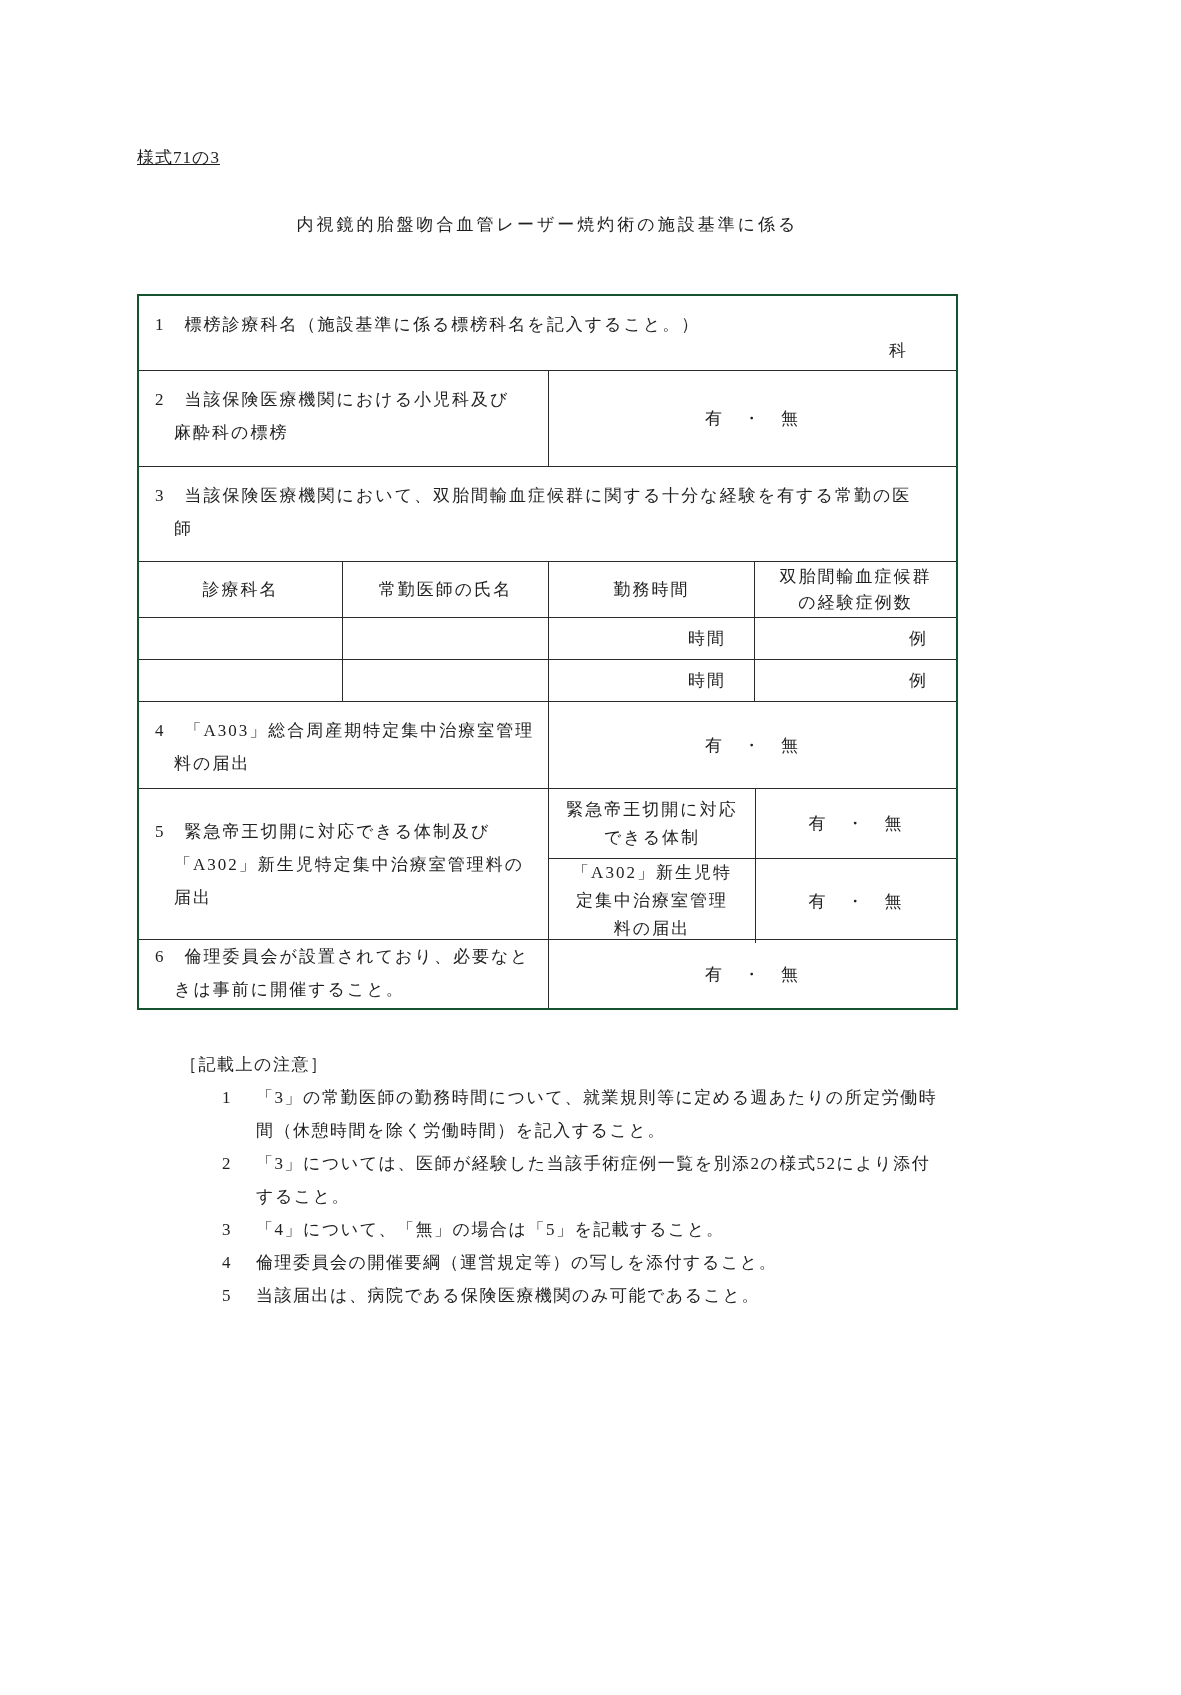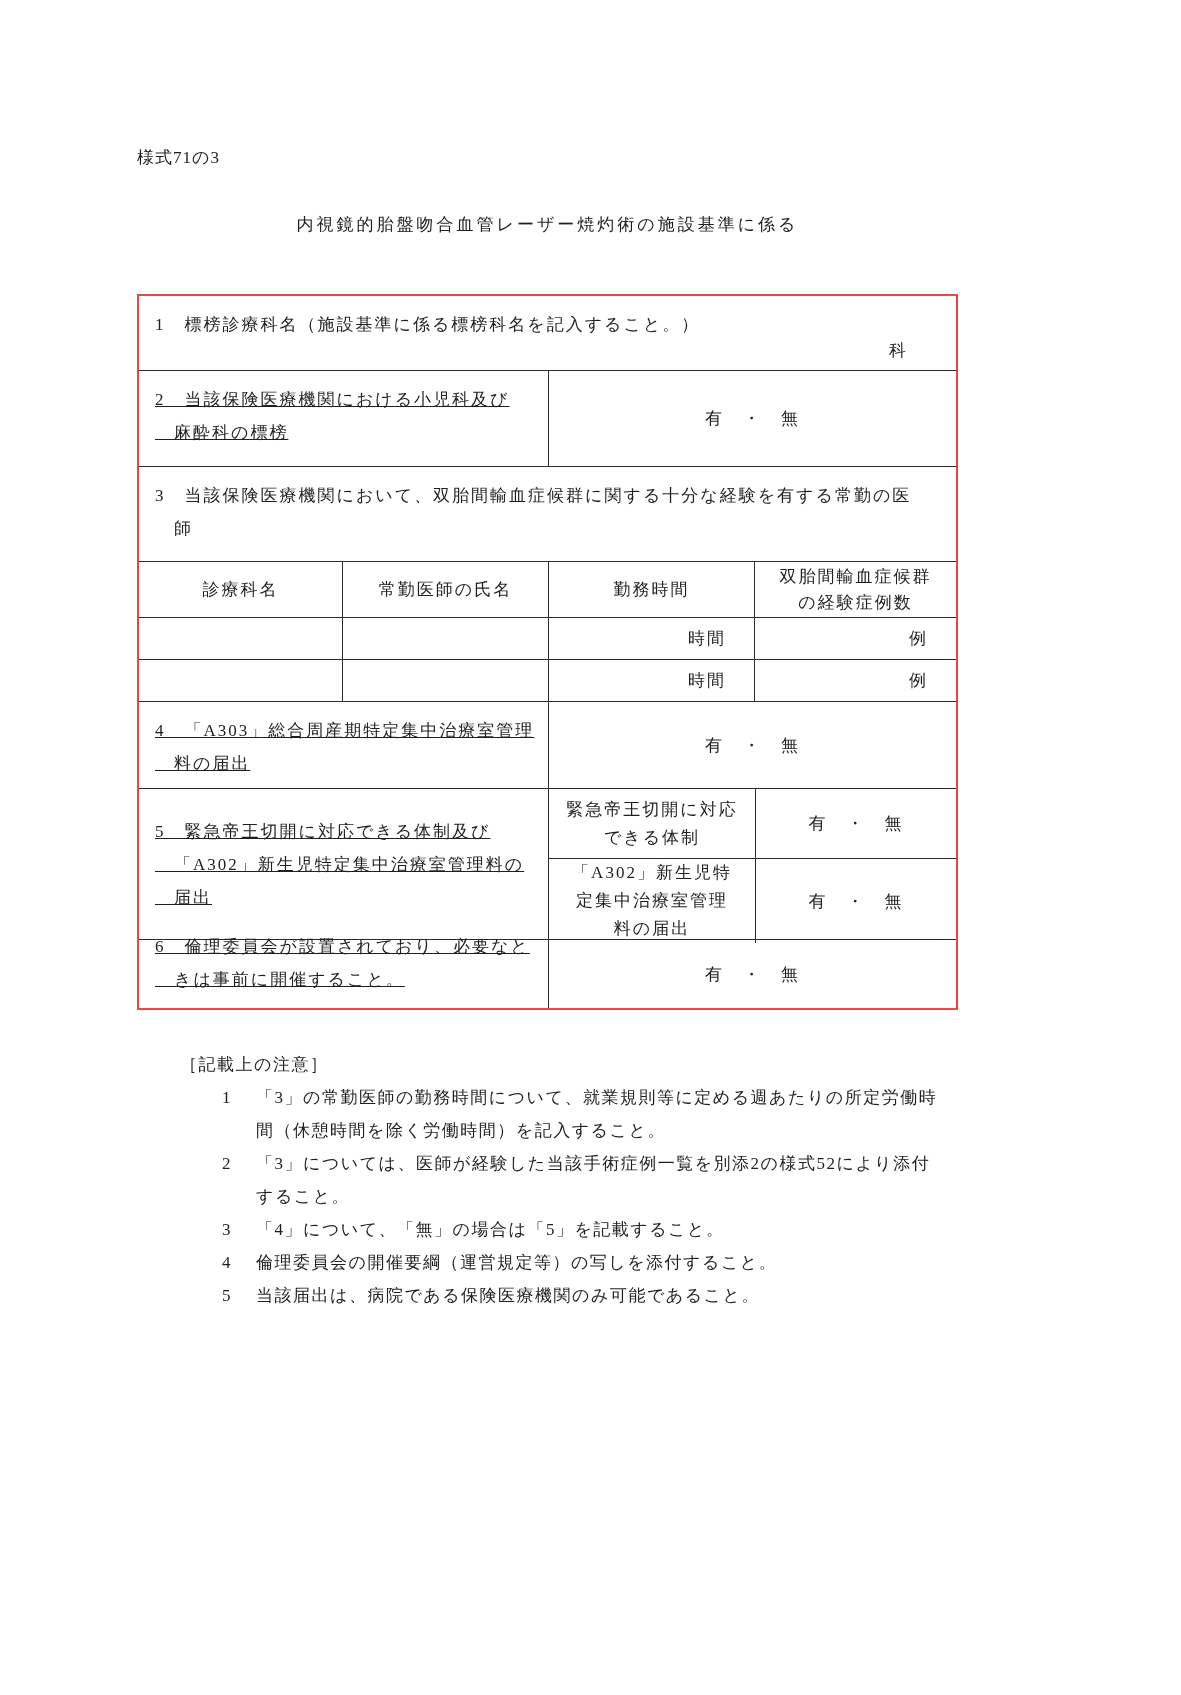--- a/index.html
+++ b/index.html
@@ -4,31 +4,31 @@
 <style>
   * { margin:0; padding:0; box-sizing:border-box; }
   html { background:#ffffff; }
   body {
     width:1181px; height:1695px; background:#ffffff;
     font-family:"Liberation Serif","DejaVu Serif",serif;
     color:#1f1f1f; position:relative;
   }
   .content { position:absolute; left:137px; top:146px; width:821px; }
 
-  .form-number { font-size:17px; letter-spacing:1px; }
+  .form-number { font-size:17px; letter-spacing:1px;text-decoration:underline; }
   .doc-title { margin-top:44px; text-align:center; font-size:17px; letter-spacing:3px; }
   .doc-subtitle { margin-top:36px; text-align:center; font-size:17px; letter-spacing:2px; position:relative; left:43px; }
 
-  .doc-table { margin-top:58px; width:821px; border:2px solid #ef4444; font-size:17px; letter-spacing:2px; }
+  .doc-table { margin-top:58px; width:821px; border:2px solid #14532d; font-size:17px; letter-spacing:2px; }
   .t-row { display:flex; border-top:1px solid #2b2b2b; position:relative; }
   .t-row:first-child { border-top:none; }
   .cell + .cell { border-left:1px solid #2b2b2b; }
 
   .lbl { white-space:pre-line; line-height:33px; }
-  .left-main { width:409px; flex:0 0 409px; padding:12px 12px 6px 16px;text-decoration:underline; }
+  .left-main { width:409px; flex:0 0 409px; padding:12px 12px 6px 16px; }
 
   .row1 { height:74px; display:block; }
   .row1 .lbl { padding:12px 12px 0 16px; }
   .unit-ka { position:absolute; right:48px; bottom:9px; line-height:20px; }
   .dept-value { display:inline-block; min-width:120px; height:18px; vertical-align:bottom; }
 
   .row2 { height:96px; }
   .row3 { height:95px; display:block; }
   .row3 .lbl { padding:12px 12px 0 16px; }
 
@@ -49,21 +49,21 @@
   .row5 { height:151px; }
   .row5 .left-main { display:flex; align-items:center; padding-top:0; padding-bottom:0; }
   .subcol { flex:1; display:flex; flex-direction:column; }
   .subrow { display:flex; flex:1; }
   .subrow + .subrow { border-top:1px solid #2b2b2b; }
   .subrow:first-child { flex:0 0 69px; }
   .mid-cell { width:206px; flex:0 0 206px; display:flex; align-items:center; justify-content:center; text-align:center; white-space:pre-line; line-height:28px; }
   .sub-choice { flex:1; display:flex; align-items:center; justify-content:center; letter-spacing:2px; border-left:1px solid #2b2b2b; }
 
   .row6 { height:69px; }
-  .row6 .left-main { display:flex; align-items:flex-end; padding-top:0; padding-bottom:12px; }
+  .row6 .left-main { display:flex; align-items:flex-start; padding-top:0; padding-bottom:12px; }
 
   .notes { margin-top:38px; font-size:17px; letter-spacing:1.5px; }
   .notes-heading { margin-left:43px; line-height:33px; }
   .note-item { margin-left:85px; display:flex; line-height:33px; width:760px; }
   .note-num { flex:0 0 34px; }
   .note-text { flex:1; white-space:pre-line; }
 </style>
 </head>
 <body>
 

